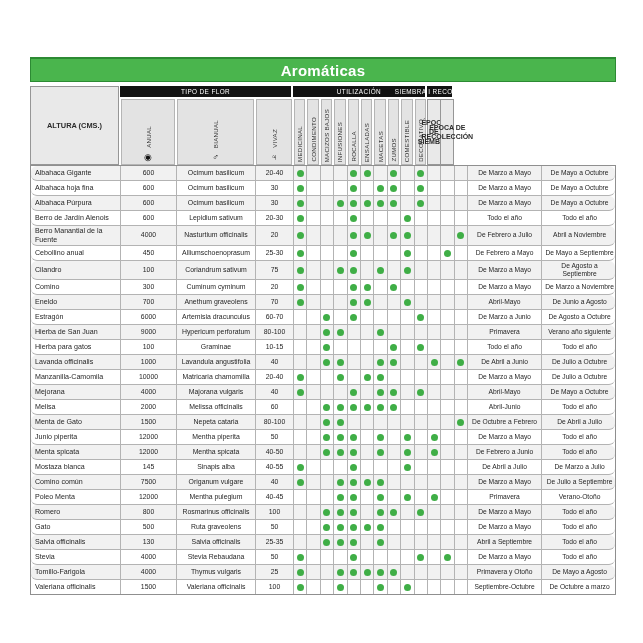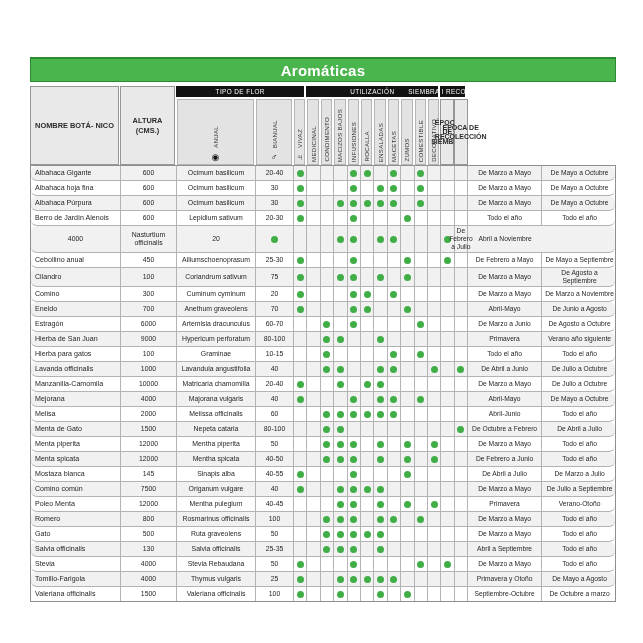--- a/index.html
+++ b/index.html
@@ -61,21 +61,20 @@
   .cell.name{justify-content:flex-start;text-align:left;padding-left:4px;font-size:7.1px;}
   .cell.epoca{font-size:6.7px;}
   .dot{width:7px;height:7px;border-radius:50%;background:var(--dot,#3fae46);}
 </style>
 </head>
 <body style="--green: #4ab54d; --dot: #3fae46;">
 
 <div class="sheet">
   <div class="titlebar">Aromáticas</div>
   <div class="grid header" id="thead">
-      <div class="hcell">NOMBRE BOTÁ- NICO</div>
       <div class="hcell">ALTURA (CMS.)</div>
       <div class="band" style="grid-column: span 3;">TIPO DE FLOR</div>
       <div class="band" style="grid-column: span 10;">UTILIZACIÓN</div>
       <div class="band" style="grid-column: span 2;">SIEMBRA I RECOLECCIÓN</div>
       <div class="vcell">
         <div class="vlabel">ANUAL</div>
         <div class="ficon">◉</div>
       </div>
       <div class="vcell">
         <div class="vlabel">BIANUAL</div>
@@ -237,20 +236,21 @@
           <div class="dot"></div>
         </div>
         <div class="cell"></div>
         <div class="cell"></div>
         <div class="cell"></div>
         <div class="cell"></div>
         <div class="cell epoca">Todo el año</div>
         <div class="cell epoca">Todo el año</div>
       </div>
       <div class="grid row alt">
+        <div class="cell name">Berro Manantial de la Fuente</div>
         <div class="cell">4000</div>
         <div class="cell">Nasturtium officinalis</div>
         <div class="cell">20</div>
         <div class="cell">
           <div class="dot"></div>
         </div>
         <div class="cell"></div>
         <div class="cell"></div>
         <div class="cell"></div>
         <div class="cell">
@@ -621,21 +621,21 @@
         <div class="cell"></div>
         <div class="cell"></div>
         <div class="cell"></div>
         <div class="cell">
           <div class="dot"></div>
         </div>
         <div class="cell epoca">De Octubre a Febrero</div>
         <div class="cell epoca">De Abril a Julio</div>
       </div>
       <div class="grid row">
-        <div class="cell name">Menta piperita</div>
+        <div class="cell name">Junio piperita</div>
         <div class="cell">12000</div>
         <div class="cell">Mentha piperita</div>
         <div class="cell">50</div>
         <div class="cell"></div>
         <div class="cell"></div>
         <div class="cell">
           <div class="dot"></div>
         </div>
         <div class="cell">
           <div class="dot"></div>

